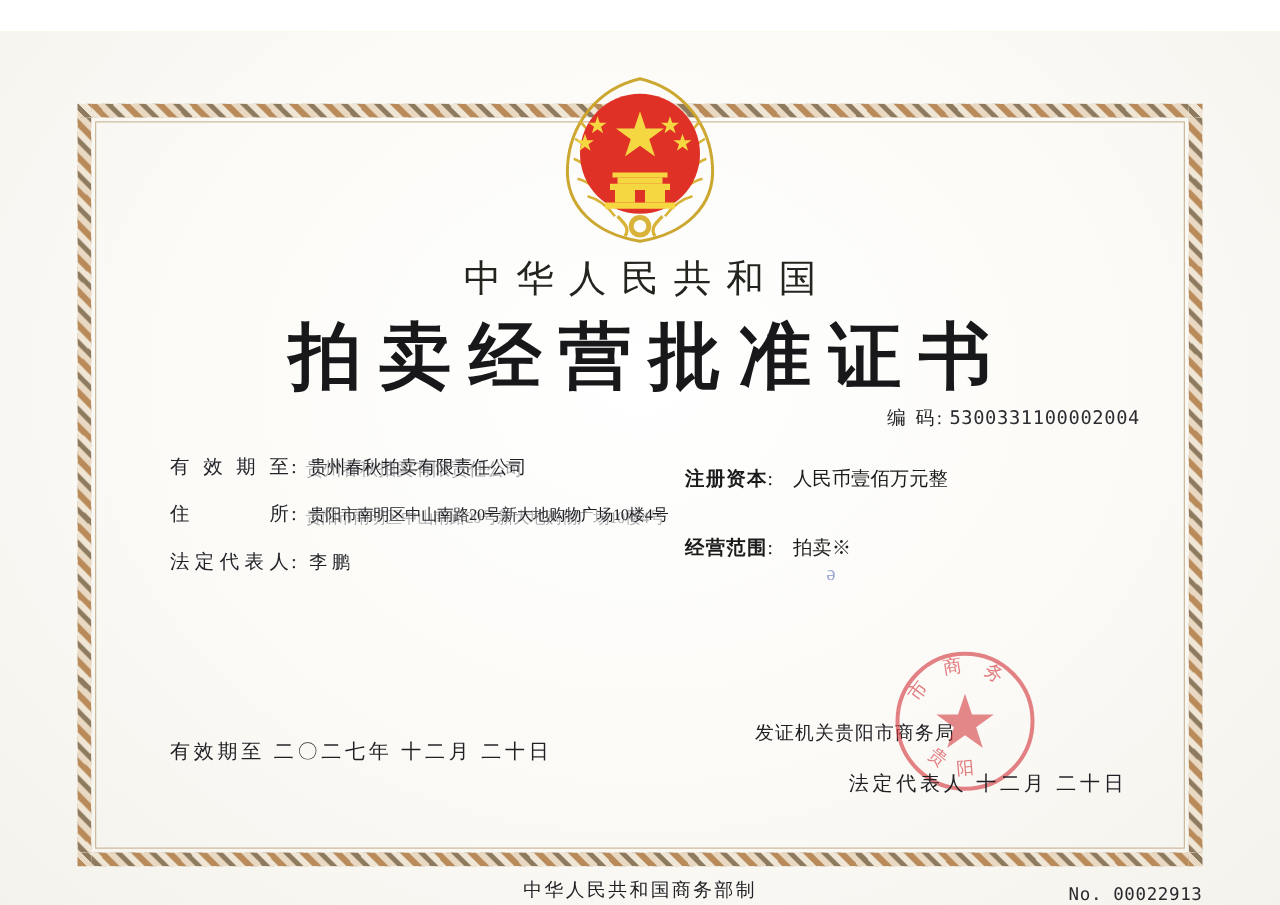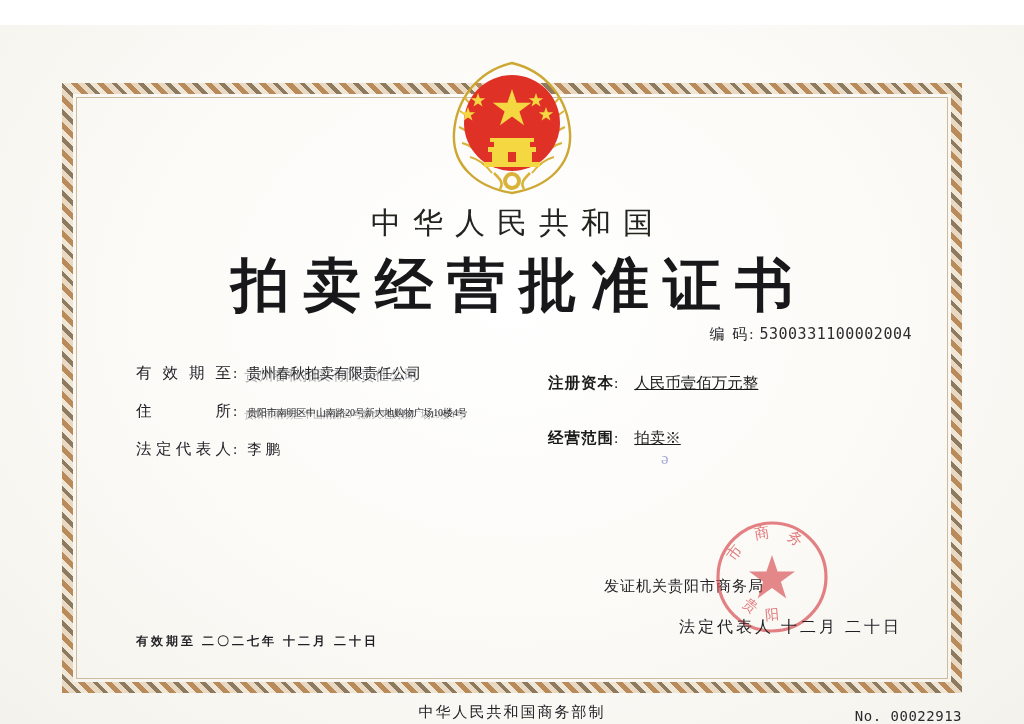--- a/index.html
+++ b/index.html
@@ -154,21 +154,21 @@
   }
   .field .val {
     margin-left: 8px;
     color: #1d1d22;
     white-space: nowrap;
   }
   .field .val.hand {
     font-size: 14.5px;
   }
   .field .val.small {
-    font-size: 10px;
+    font-size: 13px;
     letter-spacing: -0.2px;
   }
   
   .ghost {
     position: relative;
   }
   .ghost::after {
     content: attr(data-ghost);
     position: absolute;
     left: -3px;
@@ -185,21 +185,20 @@
     font-size: 15.5px;
   }
   .field-right .lbl {
     letter-spacing: 1px;
     white-space: nowrap;
     font-weight: bold;
   }
   .field-right .val {
     margin-left: 16px;
     white-space: nowrap;
-    text-decoration: underline;
   }
 
   
   .issuer {
     position: absolute;
     left: 604px;
     top: 552px;
     font-size: 15px;
     letter-spacing: 1px;
     color: #1f1f24;
@@ -210,25 +209,24 @@
     top: 492px;
     width: 120px;
     height: 120px;
     opacity: 0.72;
   }
 
   
   .valid-until {
     position: absolute;
     left: 136px;
-    top: 608px;
-    font-size: 12px;
+    top: 566px;
+    font-size: 16px;
     letter-spacing: 3px;
     color: #1f1f24;
-    font-weight: bold;
   }
   .issue-date {
     position: absolute;
     right: 122px;
     top: 592px;
     font-size: 16px;
     letter-spacing: 3px;
     color: #1f1f24;
   }
 

